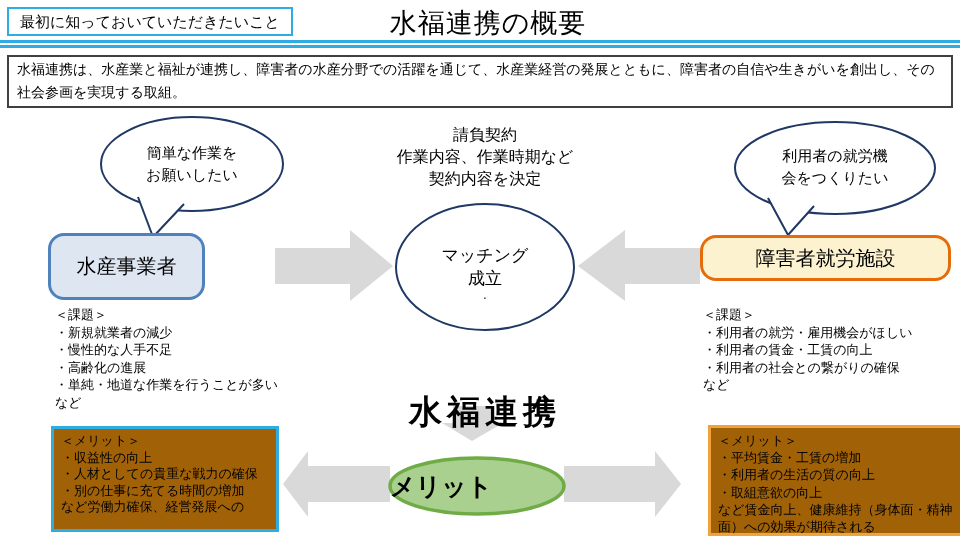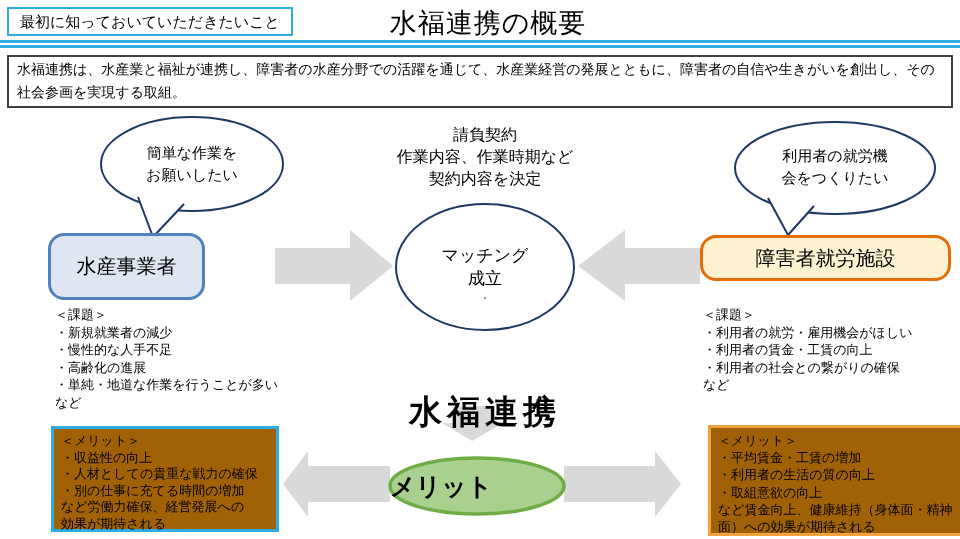--- a/index.html
+++ b/index.html
@@ -117,21 +117,20 @@
 
   <div class="abs" id="headline">水福連携</div>
   <div class="abs" id="merit-label">メリット</div>
 
   <div class="abs merit-box" id="fishery-merits">
     <div>＜メリット＞</div>
     <div>・収益性の向上</div>
     <div>・人材としての貴重な戦力の確保</div>
     <div>・別の仕事に充てる時間の増加</div>
     <div>など労働力確保、経営発展への</div>
-    <div>効果が期待される</div>
   </div>
   <div class="abs merit-box" id="welfare-merits">
     <div>＜メリット＞</div>
     <div>・平均賃金・工賃の増加</div>
     <div>・利用者の生活の質の向上</div>
     <div>・取組意欲の向上</div>
     <div>など賃金向上、健康維持（身体面・精神</div>
     <div>面）への効果が期待される</div>
   </div>
 

